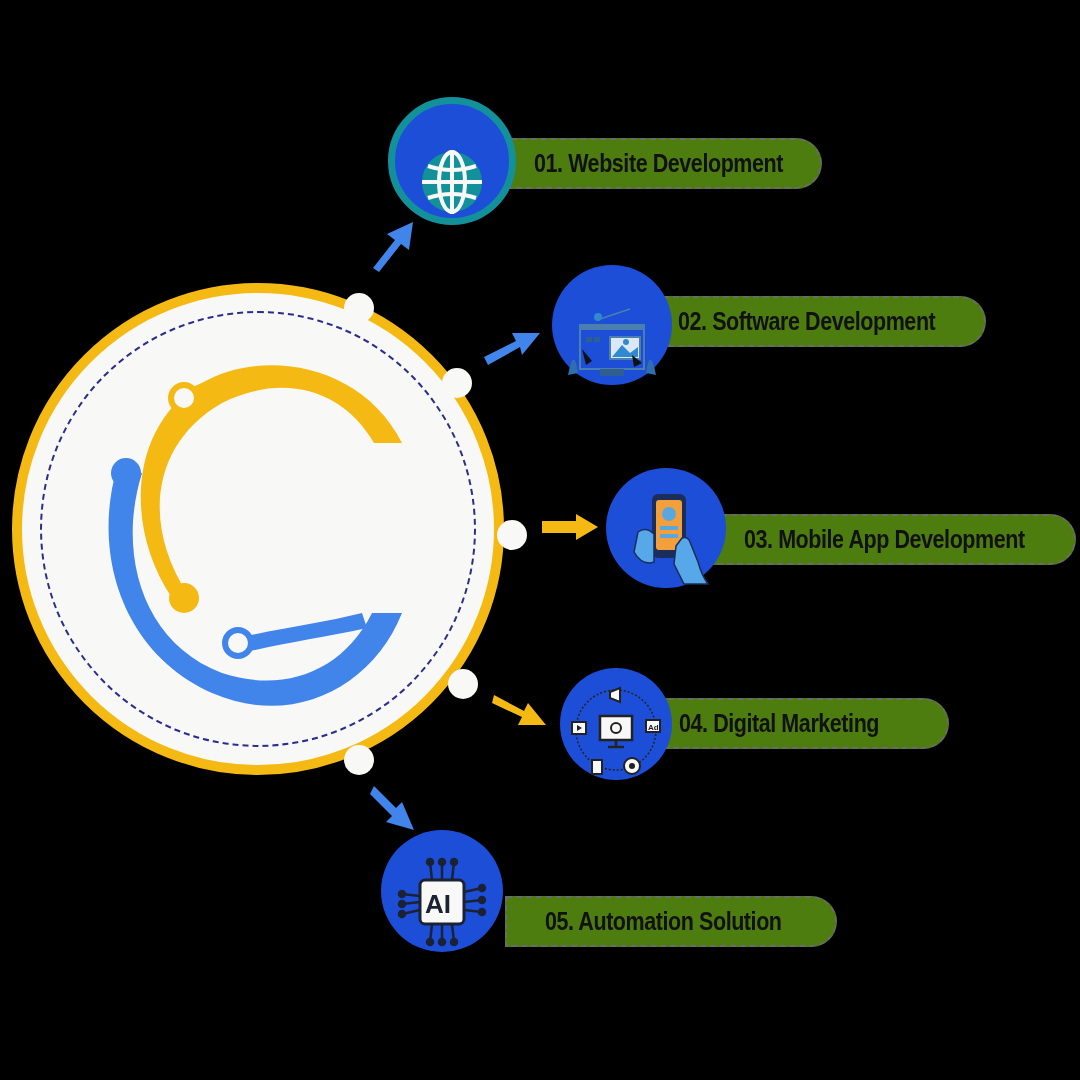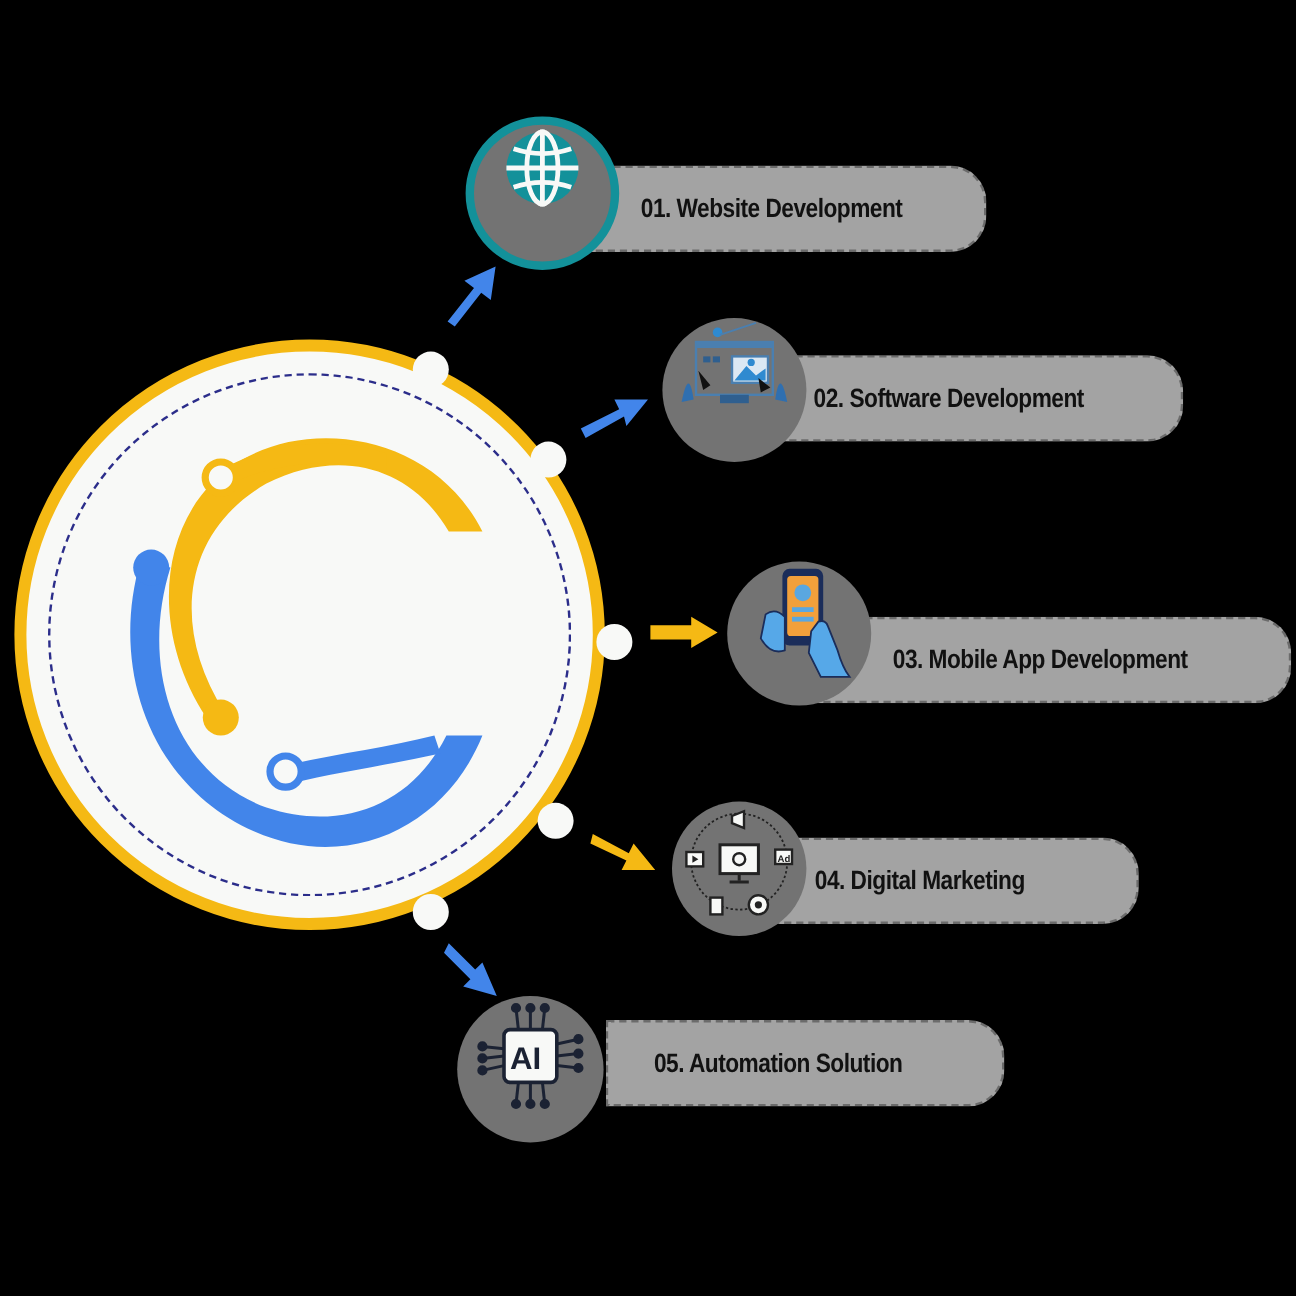--- a/index.html
+++ b/index.html
@@ -4,27 +4,27 @@
 <style>
   html, body { margin:0; padding:0; }
   body { width:1080px; height:1080px; background:#000; position:relative; overflow:hidden;
          font-family:"Liberation Sans", sans-serif; }
   .abs { position:absolute; }
   .hub { left:12px; top:283px; width:492px; height:492px; border-radius:50%;
          background:#f8f9f7; border:10px solid #f5b914; box-sizing:border-box; }
   .hub-dash { position:absolute; left:18px; top:18px; right:18px; bottom:18px; border-radius:50%;
               border:2px dashed #2b2d8a; }
   .knob { position:absolute; width:30px; height:30px; border-radius:50%; background:#f8f9f7; }
-  .pill { position:absolute; height:72px; background:#a3a3a3; border:2px dashed #6b6b6b;
+  .pill { position:absolute; height:51px; background:#4d7c0f; border:2px dashed #6b6b6b;
           border-radius:0 30px 30px 0; display:flex; align-items:center; box-sizing:border-box;
-          color:#111; font-weight:bold; font-size:22px; letter-spacing:-0.5px;
+          color:#111; font-weight:bold; font-size:25px; letter-spacing:-0.5px;
           font-family:"Liberation Sans Narrow","Liberation Sans", sans-serif; transform-origin:left; }
   .pill span { display:inline-block; transform:scaleX(0.86); transform-origin:left center; white-space:nowrap; }
-  .icon-circle { position:absolute; border-radius:50%; background:#737373; z-index:2;
-                 display:flex; align-items:flex-start; justify-content:center;text-decoration:underline; }
+  .icon-circle { position:absolute; border-radius:50%; background:#1d4ed8; z-index:2;
+                 display:flex; align-items:flex-end; justify-content:center;text-decoration:underline; }
   .arrow { position:absolute; }
 </style>
 </head>
 <body>
 
 <div class="abs hub">
   <div class="hub-dash"></div>
   <svg class="abs" style="left:0;top:0" width="472" height="472" viewBox="0 0 472 472">
 
     <path d="M165 300 C120 230 130 150 200 110 C260 80 320 95 352 150 L380 150 C340 70 240 55 180 90 C110 130 100 230 150 305 Z" fill="#f5b914"></path>
@@ -127,21 +127,21 @@
     <rect x="6" y="42" width="14" height="12" fill="#f8f9f7" stroke="#222" stroke-width="2"></rect>
     <path d="M11 45 L16 48 L11 51 Z" fill="#222"></path>
     <rect x="80" y="40" width="14" height="12" fill="#f8f9f7" stroke="#222" stroke-width="2"></rect>
     <text x="82" y="50" font-size="8" font-weight="bold" fill="#222" font-family="Liberation Sans, sans-serif">Ad</text>
     <rect x="26" y="80" width="10" height="14" fill="#f8f9f7" stroke="#222" stroke-width="2"></rect>
     <circle cx="66" cy="86" r="8" fill="#f8f9f7" stroke="#222" stroke-width="2"></circle>
     <circle cx="66" cy="86" r="3" fill="#222"></circle>
   </svg>
 </div>
 
-<div class="pill" style="left:505px;top:850px;width:332px;padding-left:38px">
+<div class="pill" style="left:505px;top:896px;width:332px;padding-left:38px">
   <span>05. Automation Solution</span>
 </div>
 <div class="icon-circle" style="left:381px;top:830px;width:122px;height:122px">
   <svg width="100" height="100" viewBox="0 0 100 100">
     <g stroke="#1b2233" stroke-width="2.5" fill="#1b2233">
       <line x1="38" y1="10" x2="40" y2="28"></line>
         <line x1="50" y1="10" x2="50" y2="28"></line>
         <line x1="62" y1="10" x2="60" y2="28"></line>
       <circle cx="38" cy="10" r="3"></circle>
         <circle cx="50" cy="10" r="3"></circle>

